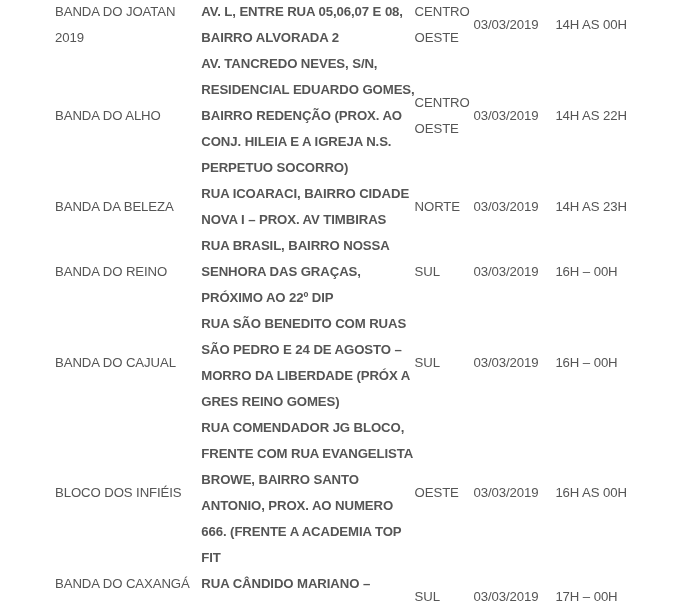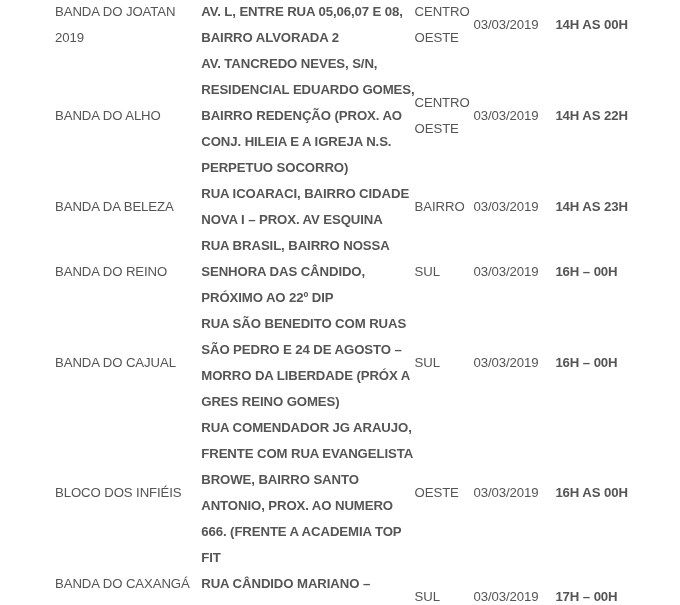--- a/index.html
+++ b/index.html
@@ -29,21 +29,21 @@
     }
     td {
       padding: 0;
       vertical-align: middle;
       white-space: nowrap;
     }
     td.col-name { width: 147px; white-space: normal; margin-left: 39px; }
     td.col-address { width: 194px; font-weight: bold; }
     td.col-region { width: 59px; }
     td.col-date { width: 82px; margin-left: 19px; }
-    td.col-time { width: 120px; font-weight: bold; }
+    td.col-time { width: 120px; }
     .addr-line { display: block; }
     .name-line { display: block; }
     .region-line { display: block; }
   </style>
 </head>
 <body>
 
 <div class="table-wrap">
   <table>
     <tbody id="tbody">
@@ -82,36 +82,36 @@
         <td class="col-date">03/03/2019</td>
         <td class="col-time">14H AS 22H</td>
       </tr>
 
       <tr>
         <td class="col-name">
           <span class="name-line">BANDA DA BELEZA</span>
         </td>
         <td class="col-address">
           <span class="addr-line">RUA ICOARACI, BAIRRO CIDADE</span>
-          <span class="addr-line">NOVA I  – PROX. AV ESQUINA</span>
+          <span class="addr-line">NOVA I  – PROX. AV TIMBIRAS</span>
         </td>
         <td class="col-region">
-          <span class="region-line">BAIRRO</span>
+          <span class="region-line">NORTE</span>
         </td>
         <td class="col-date">03/03/2019</td>
         <td class="col-time">14H AS 23H</td>
       </tr>
 
       <tr>
         <td class="col-name">
           <span class="name-line">BANDA DO REINO</span>
         </td>
         <td class="col-address">
           <span class="addr-line">RUA BRASIL, BAIRRO NOSSA</span>
-          <span class="addr-line">SENHORA DAS CÂNDIDO,</span>
+          <span class="addr-line">SENHORA DAS GRAÇAS,</span>
           <span class="addr-line">PRÓXIMO AO 22º DIP</span>
         </td>
         <td class="col-region">
           <span class="region-line">SUL</span>
         </td>
         <td class="col-date">03/03/2019</td>
         <td class="col-time">16H – 00H</td>
       </tr>
 
       <tr>
@@ -129,21 +129,21 @@
         </td>
         <td class="col-date">03/03/2019</td>
         <td class="col-time">16H – 00H</td>
       </tr>
 
       <tr>
         <td class="col-name">
           <span class="name-line">BLOCO DOS INFIÉIS</span>
         </td>
         <td class="col-address">
-          <span class="addr-line">RUA COMENDADOR JG ARAUJO,</span>
+          <span class="addr-line">RUA COMENDADOR JG BLOCO,</span>
           <span class="addr-line">FRENTE COM RUA EVANGELISTA</span>
           <span class="addr-line">BROWE, BAIRRO SANTO</span>
           <span class="addr-line">ANTONIO, PROX. AO NUMERO</span>
           <span class="addr-line">666. (FRENTE A ACADEMIA TOP</span>
           <span class="addr-line">FIT</span>
         </td>
         <td class="col-region">
           <span class="region-line">OESTE</span>
         </td>
         <td class="col-date">03/03/2019</td>

